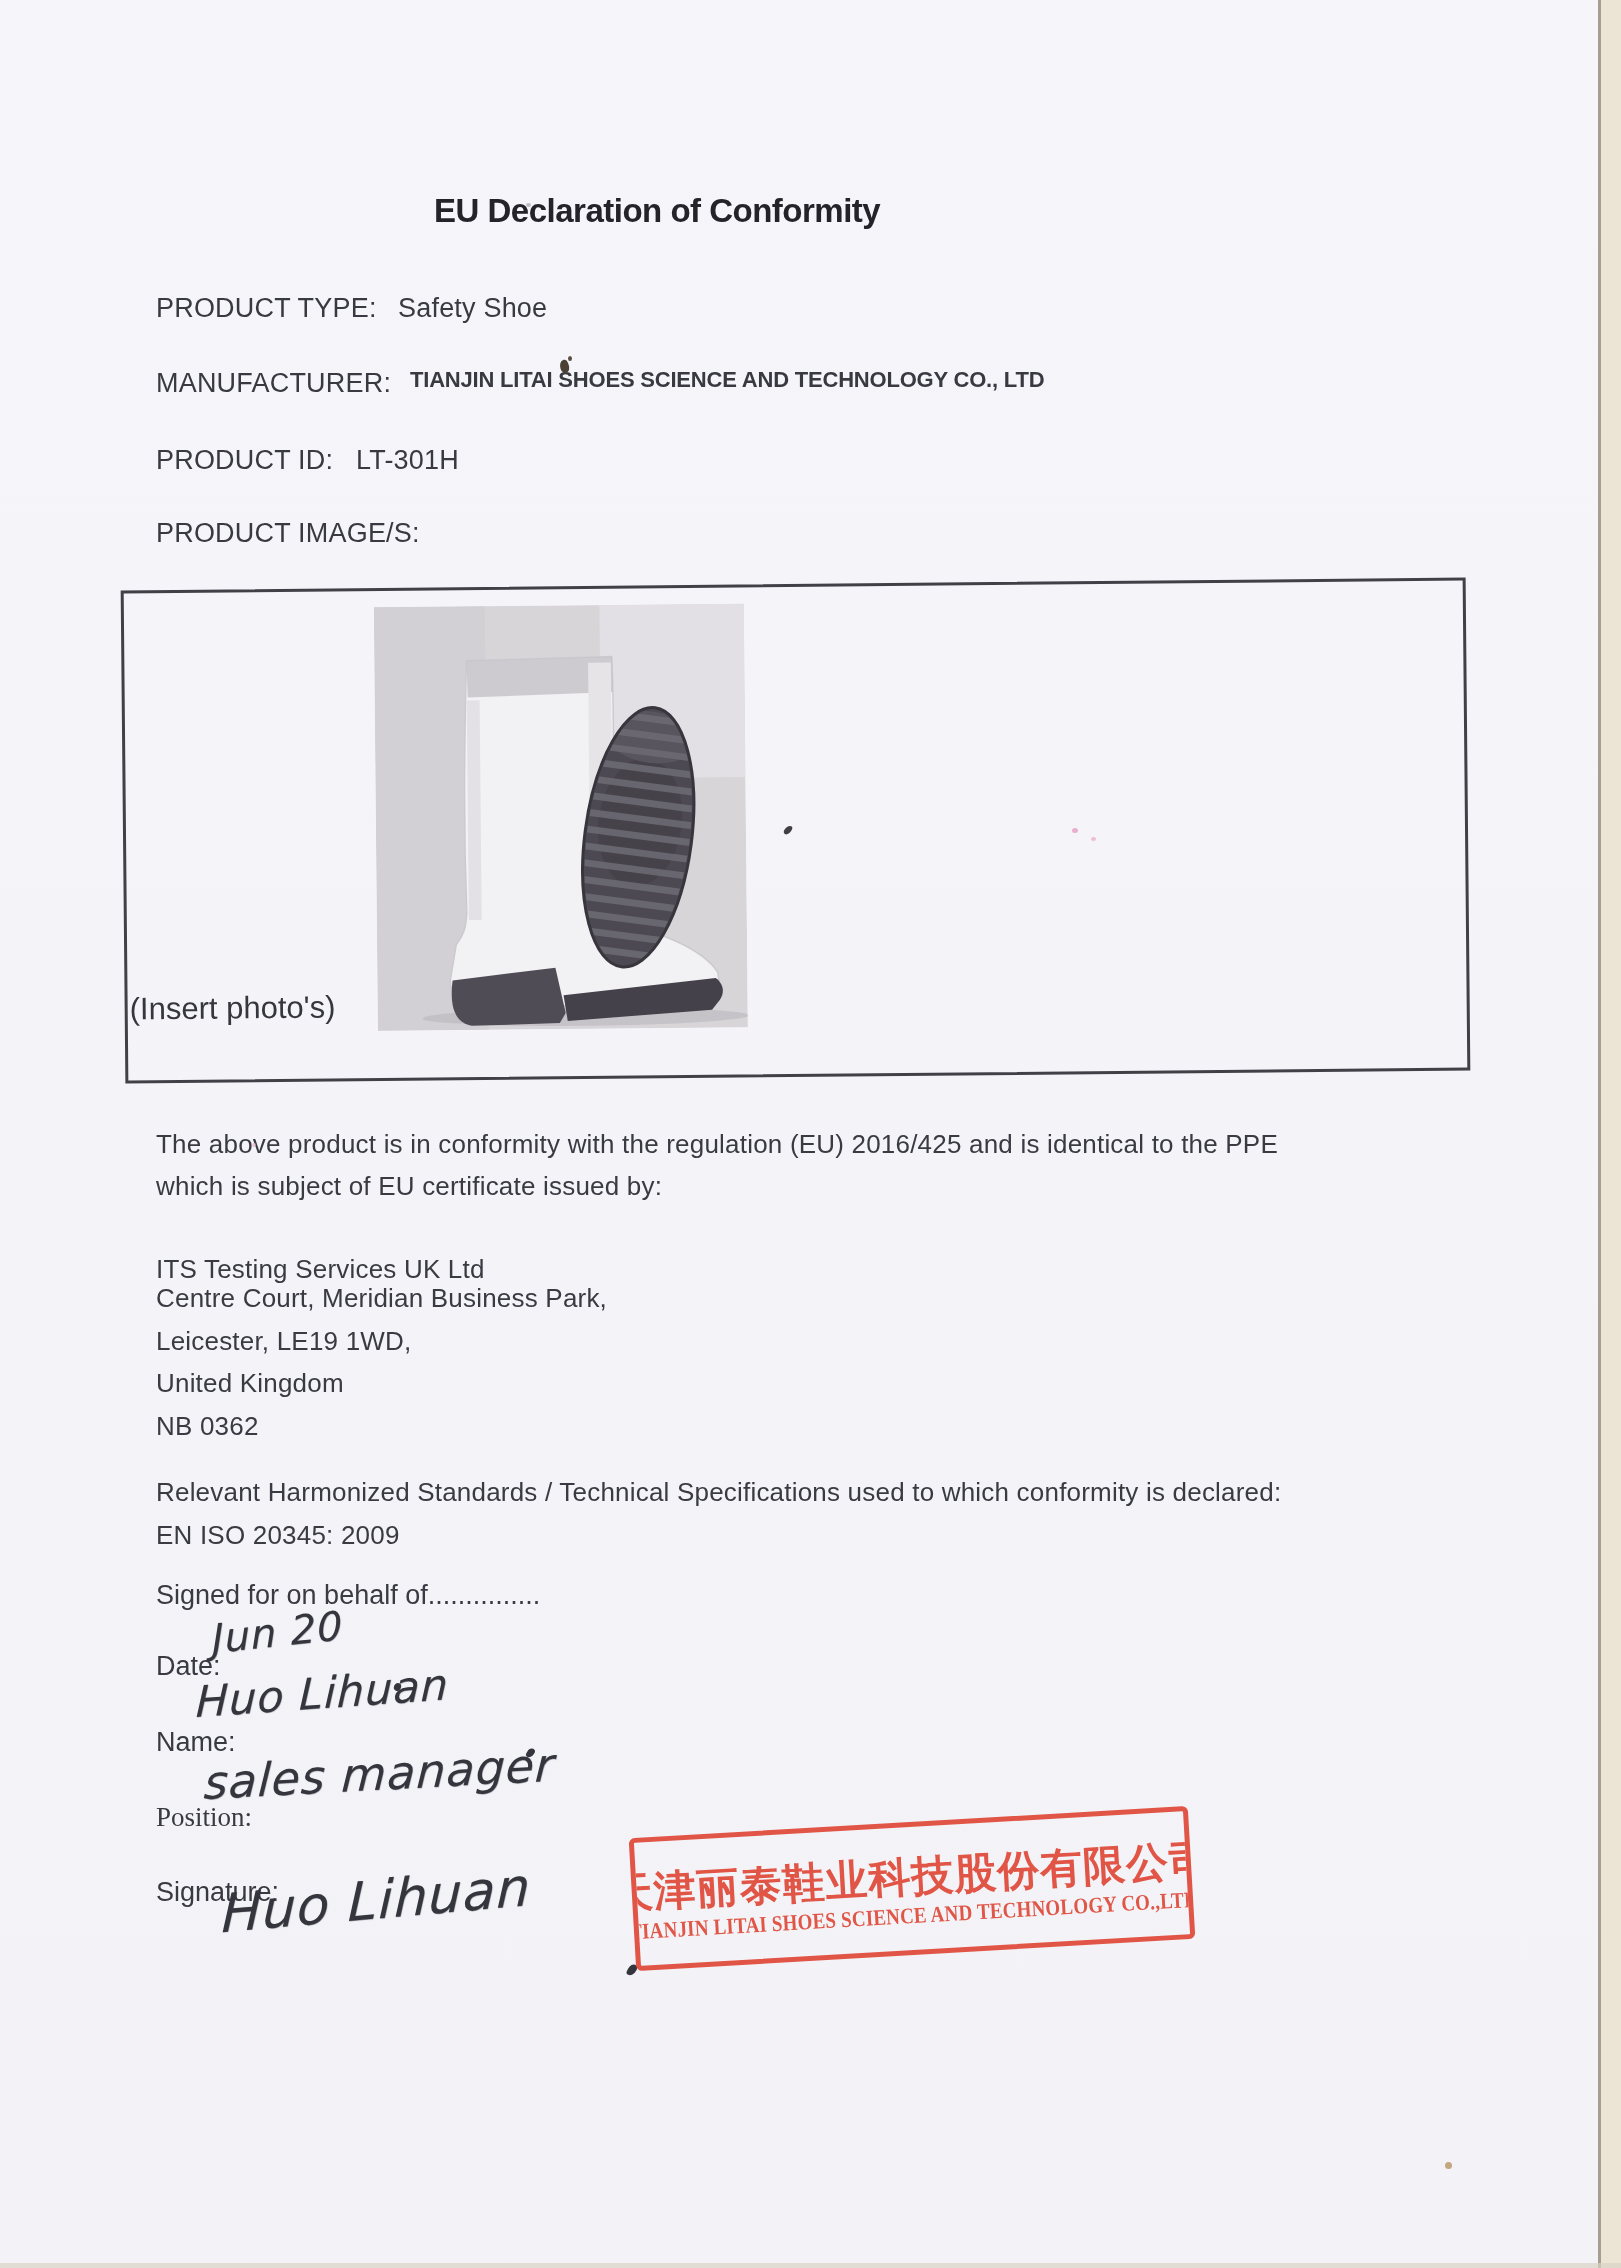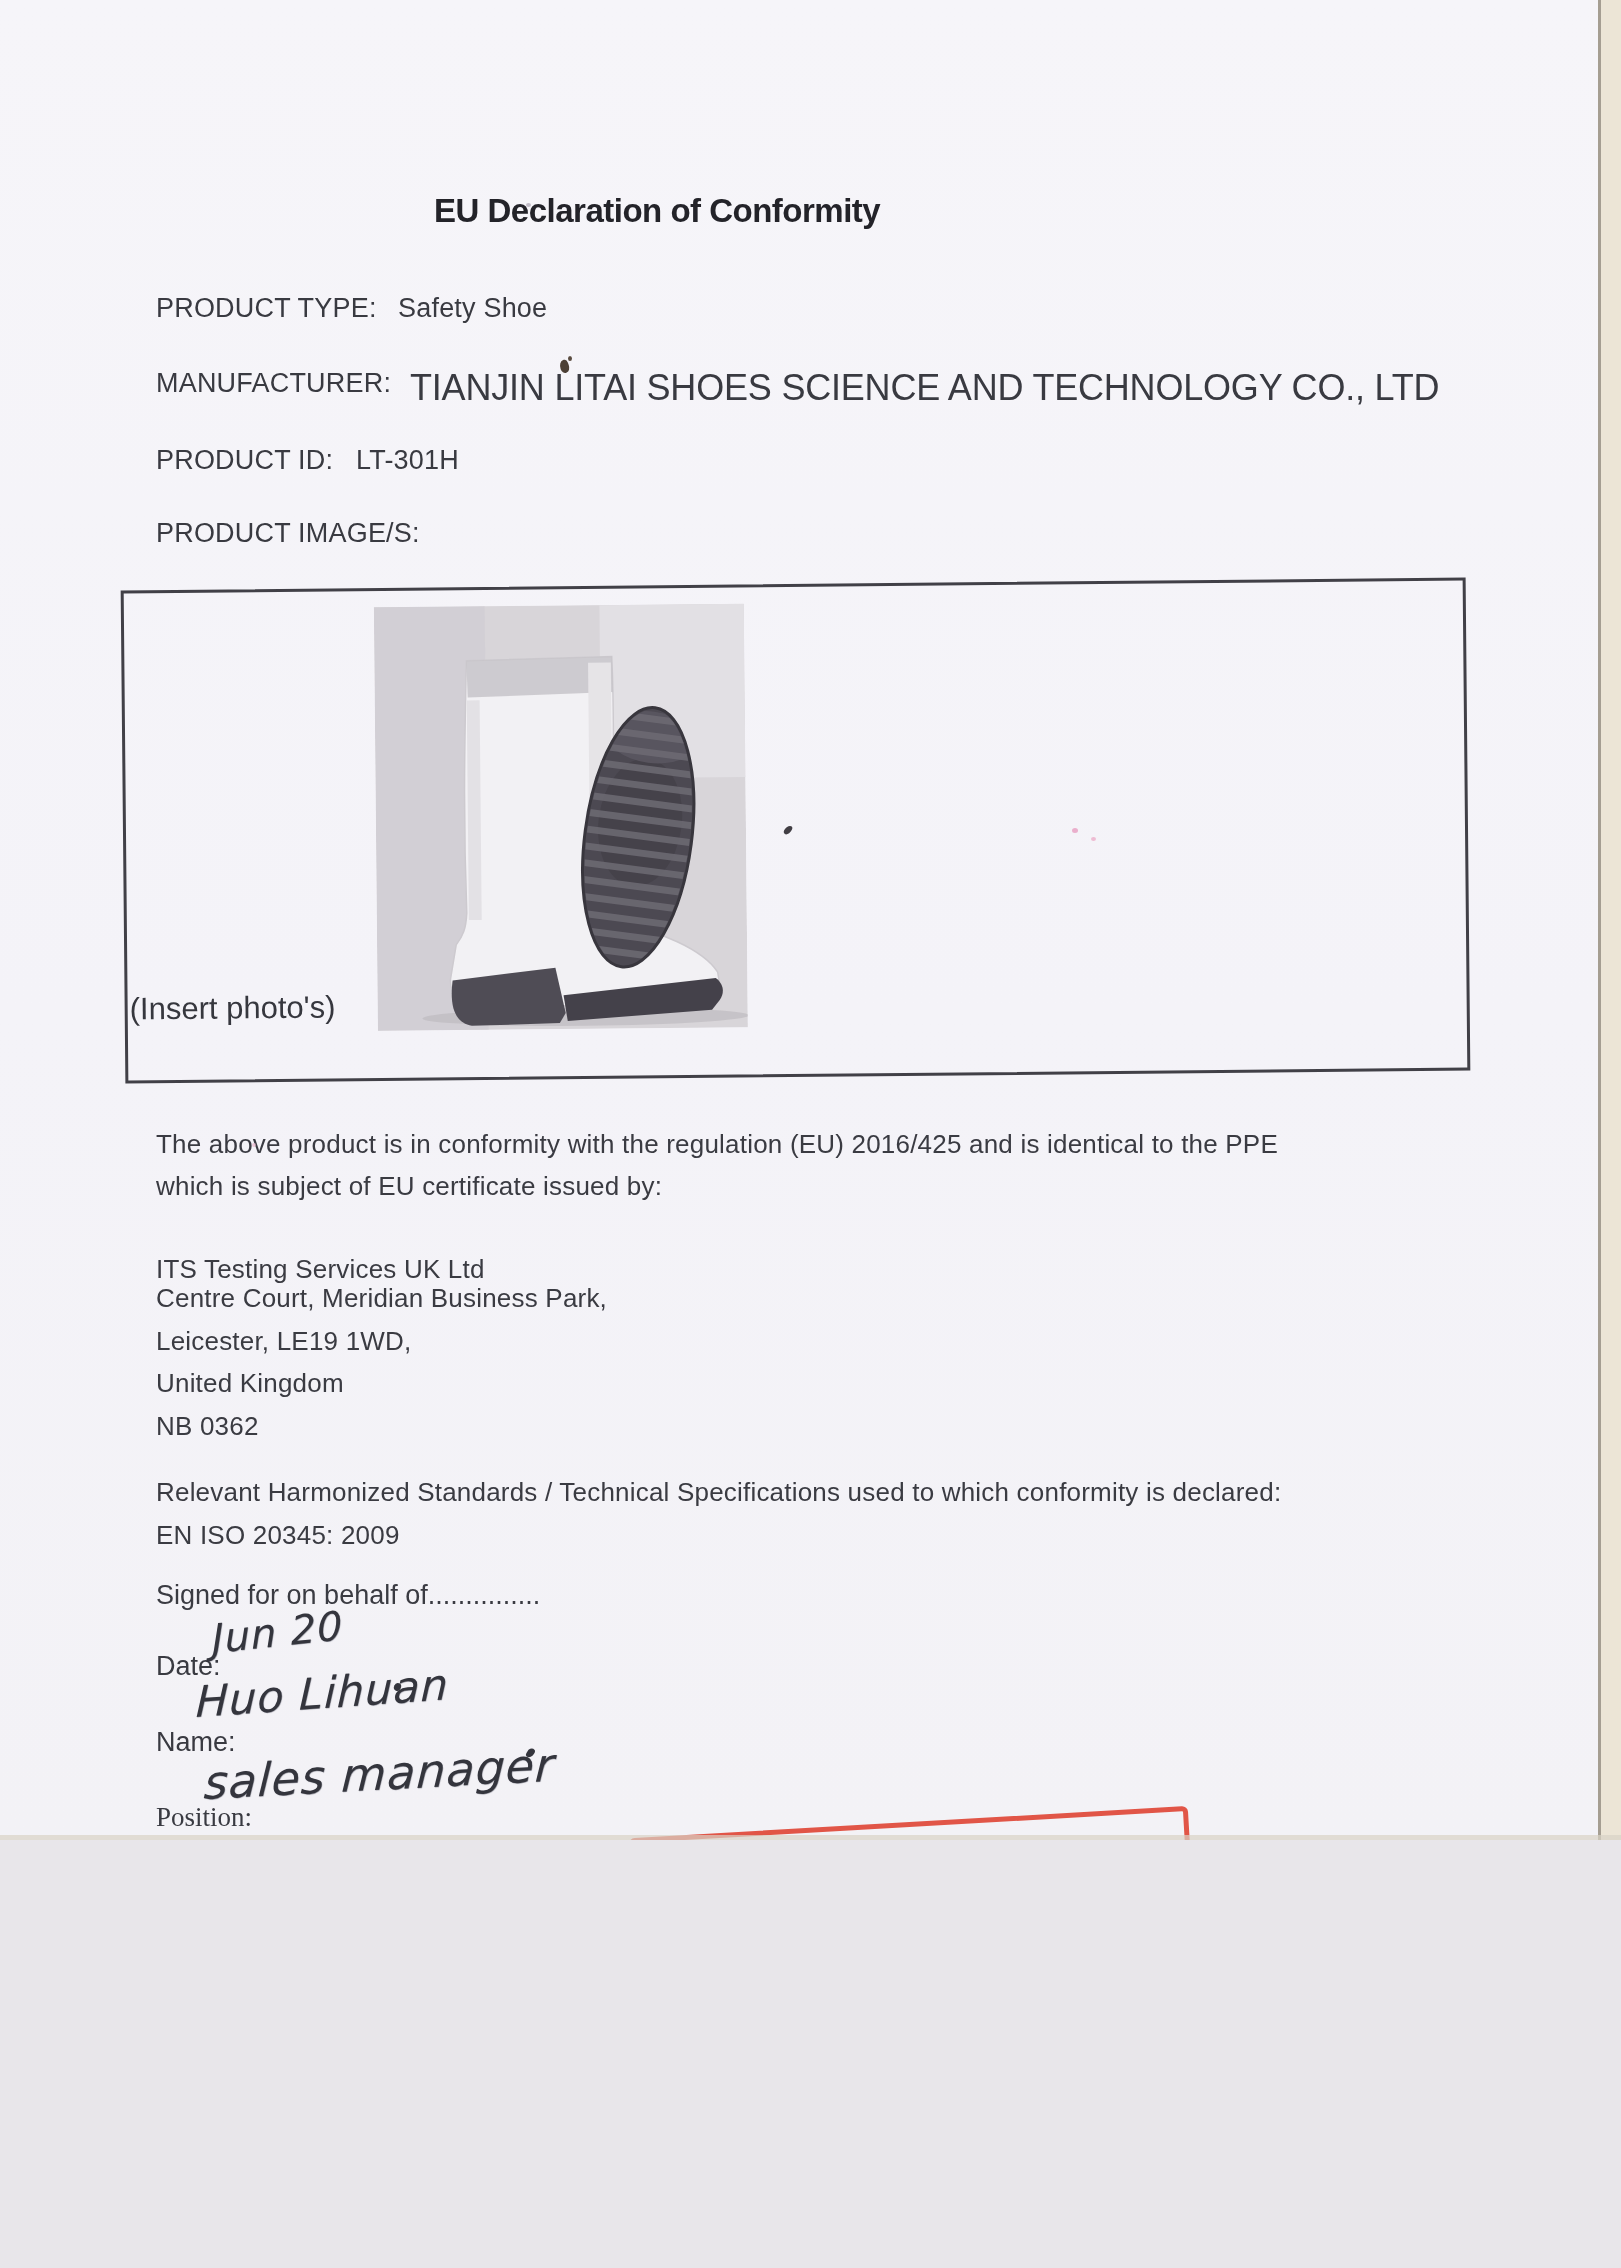--- a/index.html
+++ b/index.html
@@ -1,30 +1,30 @@
 <!DOCTYPE html>
 <html><head>
 <meta charset="utf-8">
 <style>
   html,body{margin:0;padding:0;background:#e8e6ea;}
   .page{
-    position:relative;width:1622px;height:1840px;overflow:hidden;
+    position:relative;width:1622px;height:2268px;overflow:hidden;
     background:linear-gradient(180deg,#f6f5f9 0%,#f4f3f8 55%,#f3f2f6 100%);
     font-family:"Liberation Sans",sans-serif;color:#3a3b42;
   }
   
   .scan-strip{position:absolute;right:0;top:0;width:21px;height:2268px;
     background:#ece5d6;border-left:3px solid #a59e92;}
   .bottom-strip{position:absolute;left:0;bottom:0;width:1622px;height:5px;background:#d9d3c6;opacity:.7;}
 
   .abs{position:absolute;white-space:nowrap;}
   .title{font-size:33px;font-weight:bold;color:#232329;letter-spacing:-0.5px;left:434px;top:192px;}
   .lbl,.val{font-size:27px;color:#393a41;letter-spacing:0.2px;}
   .l-ptype{left:156px;top:293px;}  .v-ptype{left:398px;top:293px;}
-  .l-mfr{left:156px;top:368px;}    .v-mfr{left:410px;top:367px;font-size:36px;letter-spacing:-0.2px;}
+  .l-mfr{left:156px;top:368px;}    .v-mfr{left:410px;top:367px;font-size:22px;letter-spacing:-0.2px;font-weight:bold;}
   .l-pid{left:156px;top:445px;}    .v-pid{left:356px;top:445px;}
   .l-img{left:156px;top:518px;}
 
   
   .photo-box{position:absolute;left:123px;top:584px;width:1339px;height:487px;
     border:3px solid #414047;transform:rotate(-0.55deg);transform-origin:50% 50%;}
   .boot-photo{position:absolute;left:250px;top:16px;width:370px;height:424px;}
   .caption{position:absolute;left:2px;top:398px;font-size:31px;color:#36373e;}
   .ink-speck{position:absolute;left:659px;top:238px;width:6px;height:10px;background:#413e44;
     border-radius:60% 40% 55% 45%;transform:rotate(38deg);}

